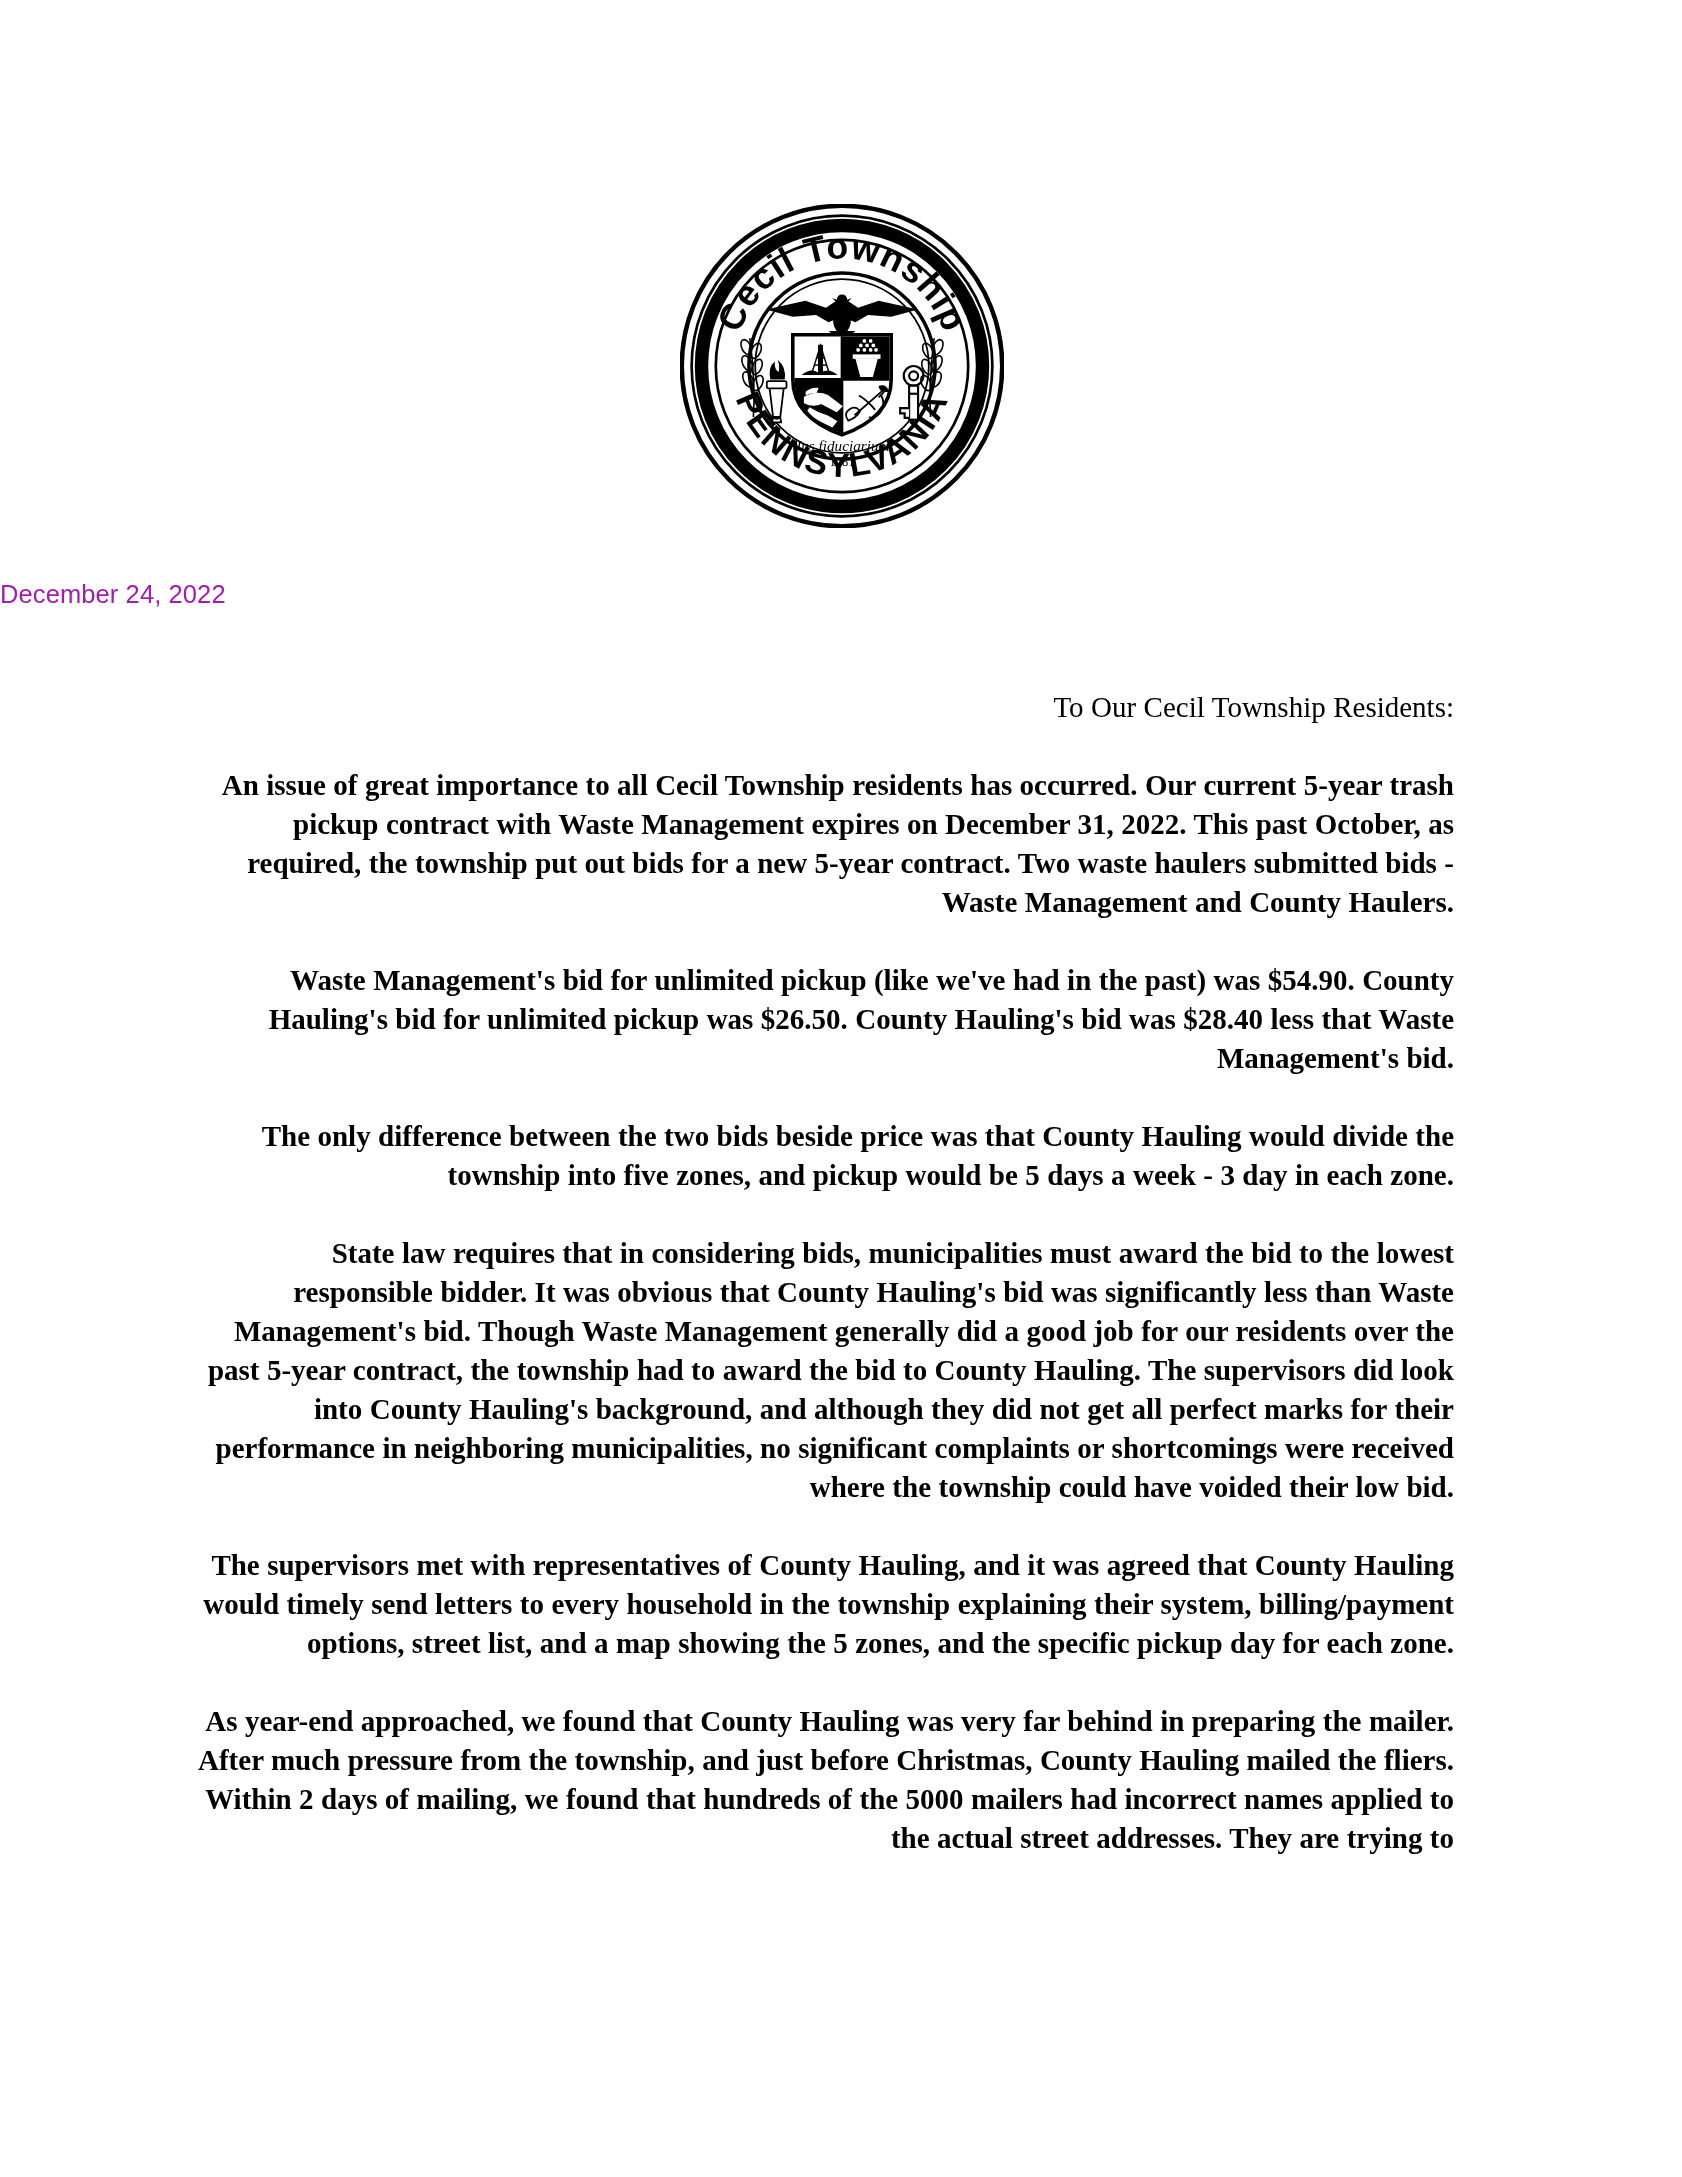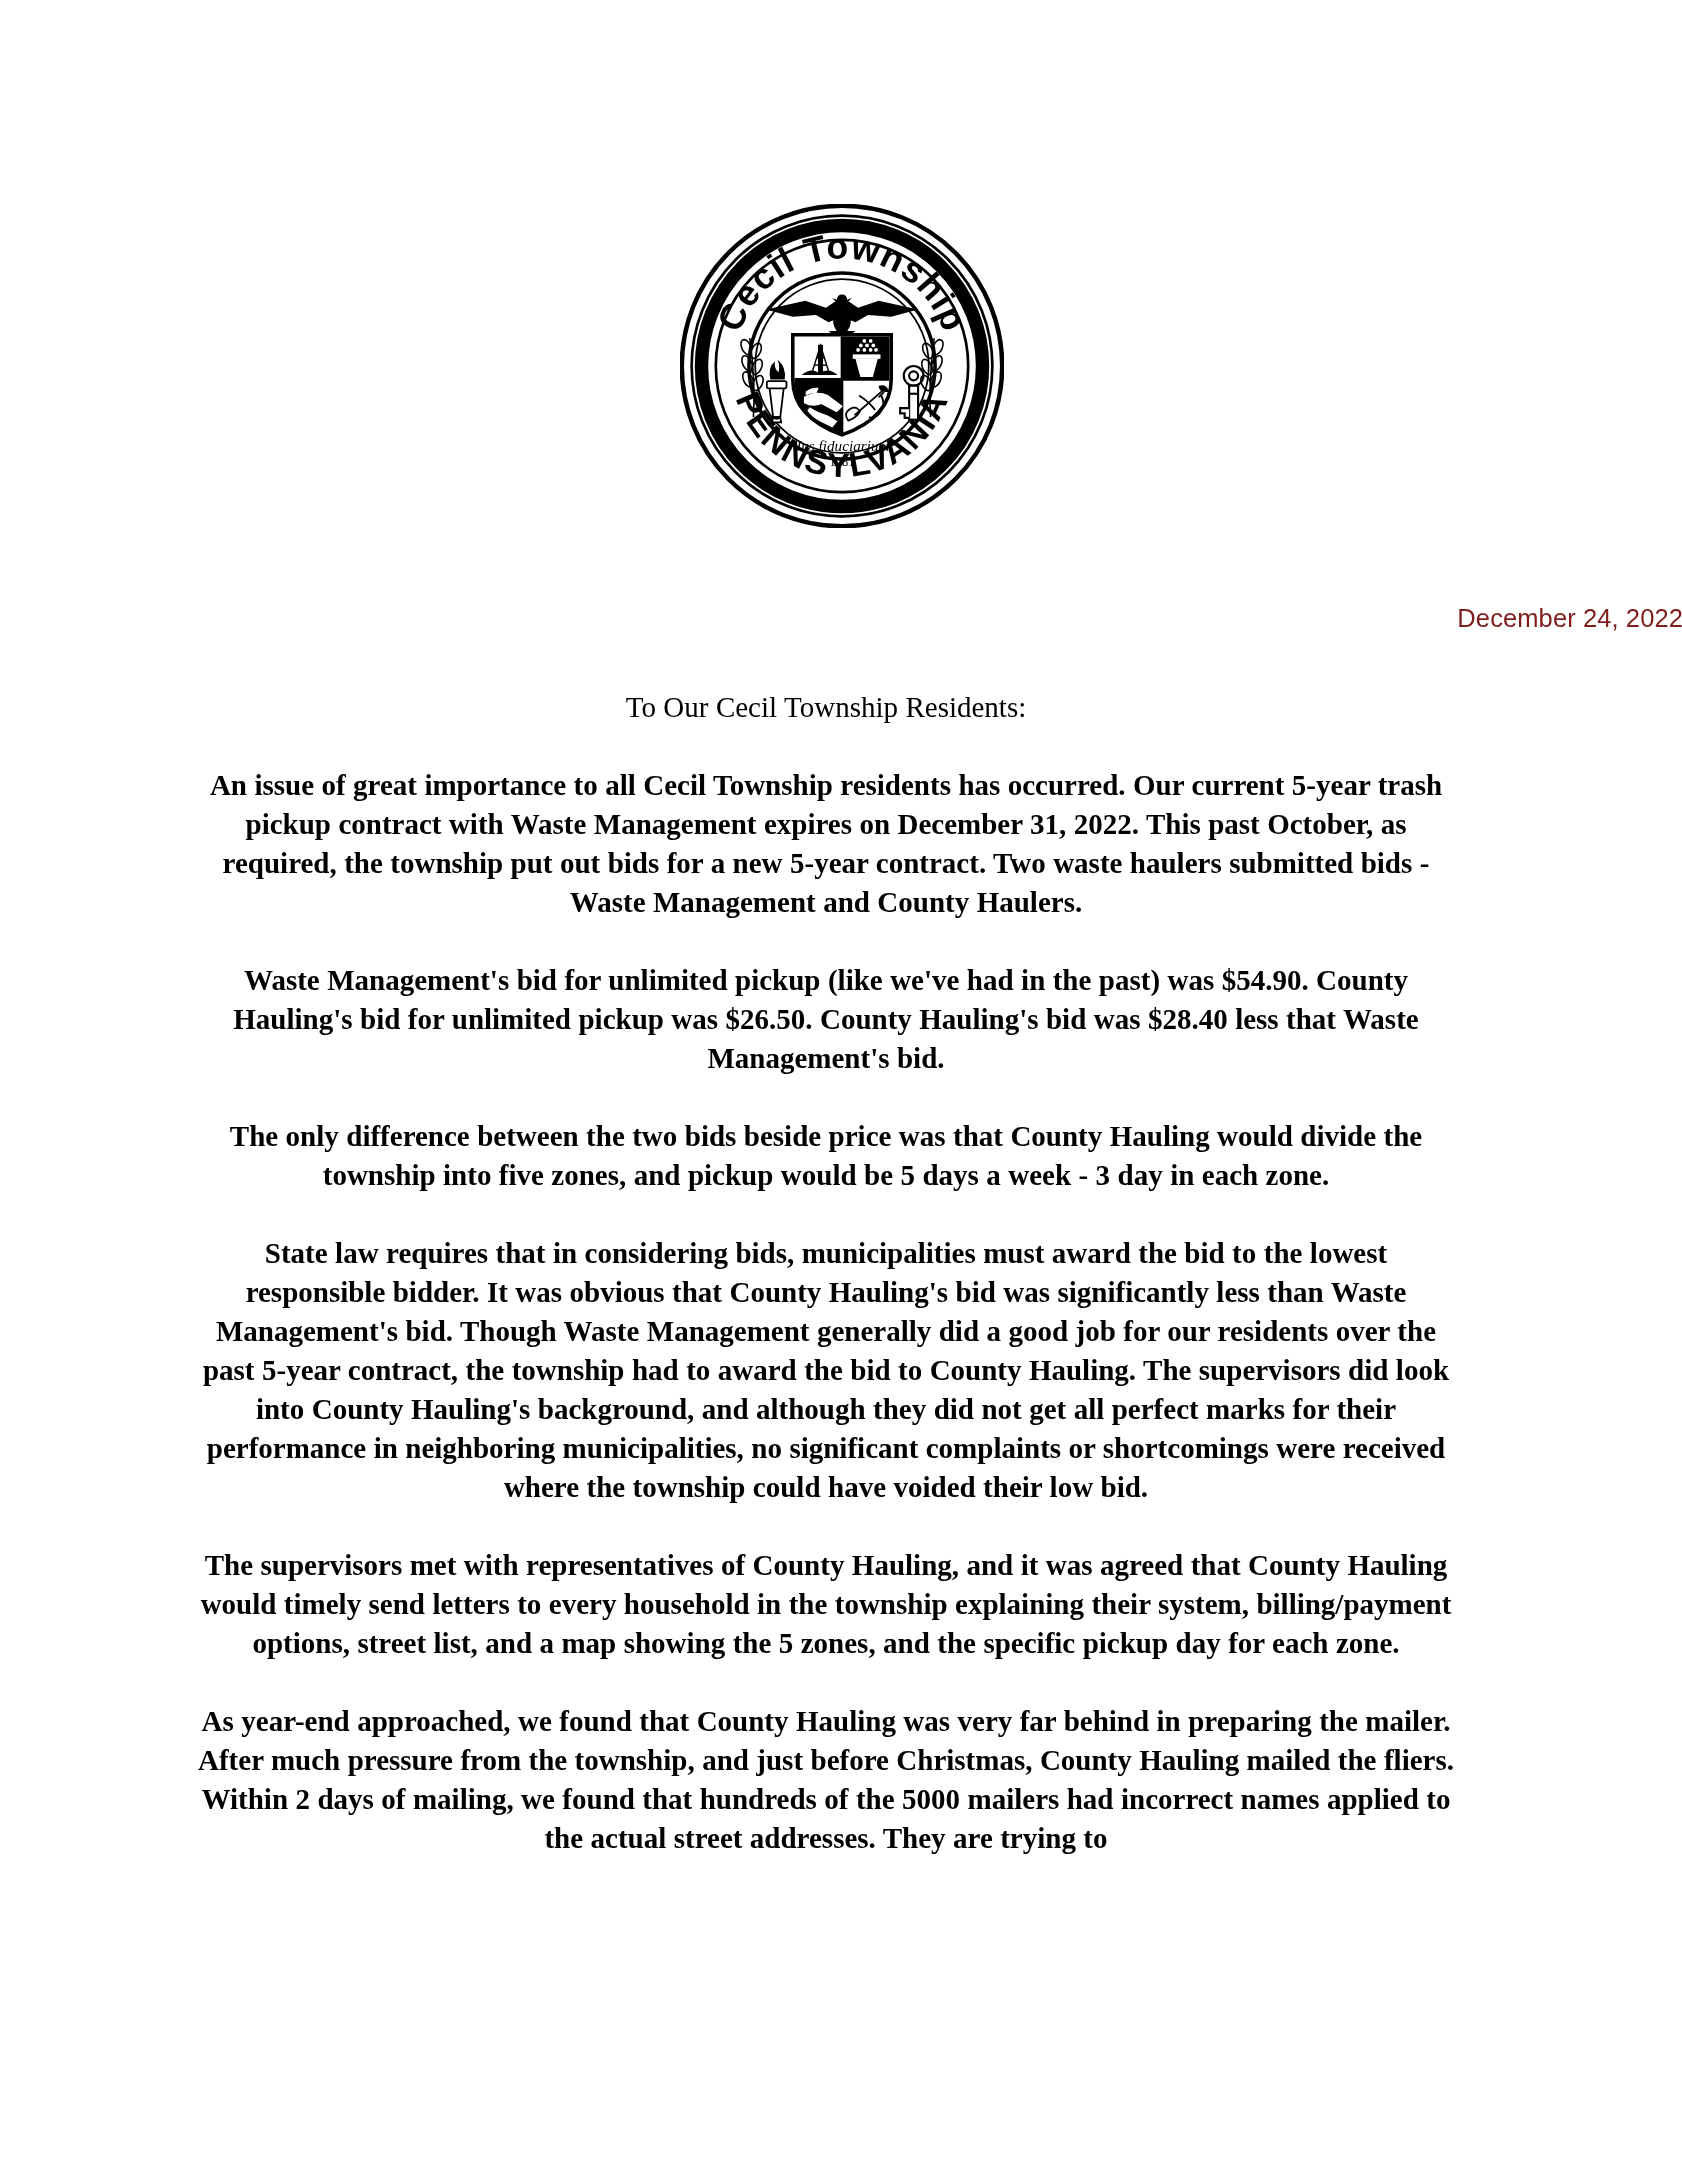--- a/index.html
+++ b/index.html
@@ -37,43 +37,42 @@
     position: relative;
   }
   .seal svg { display: block; width: 324px; height: 324px; }
 
   
   .date-line {
     position: absolute;
     left: 0;
     right: 0;
     top: 580px;
-    text-align: right;
+    text-align: left;
     font-family: "Liberation Sans", "DejaVu Sans", sans-serif;
     font-size: 25.5px;
     letter-spacing: 0.1px;
-    color: #7f1d1d;
-    margin-top: 24px;
+    color: #a21caf;
   }
 
   
   .letter-body {
     position: absolute;
     left: 198px;
     top: 688px;
     width: 1256px;
   }
   .salutation,
   .para {
     font-family: "Liberation Serif", "DejaVu Serif", serif;
     font-size: 29px;
     line-height: 39px;
     color: #000;
     margin: 0;
-    text-align: center;
+    text-align: right;
     word-spacing: 0.2px;
   }
   .salutation { margin-bottom: 39px; }
   .para { margin-bottom: 39px; font-weight: bold; }
   .para:last-child { margin-bottom: 4px; }
 </style>
 </head>
 <body>
 
 <div class="page">

